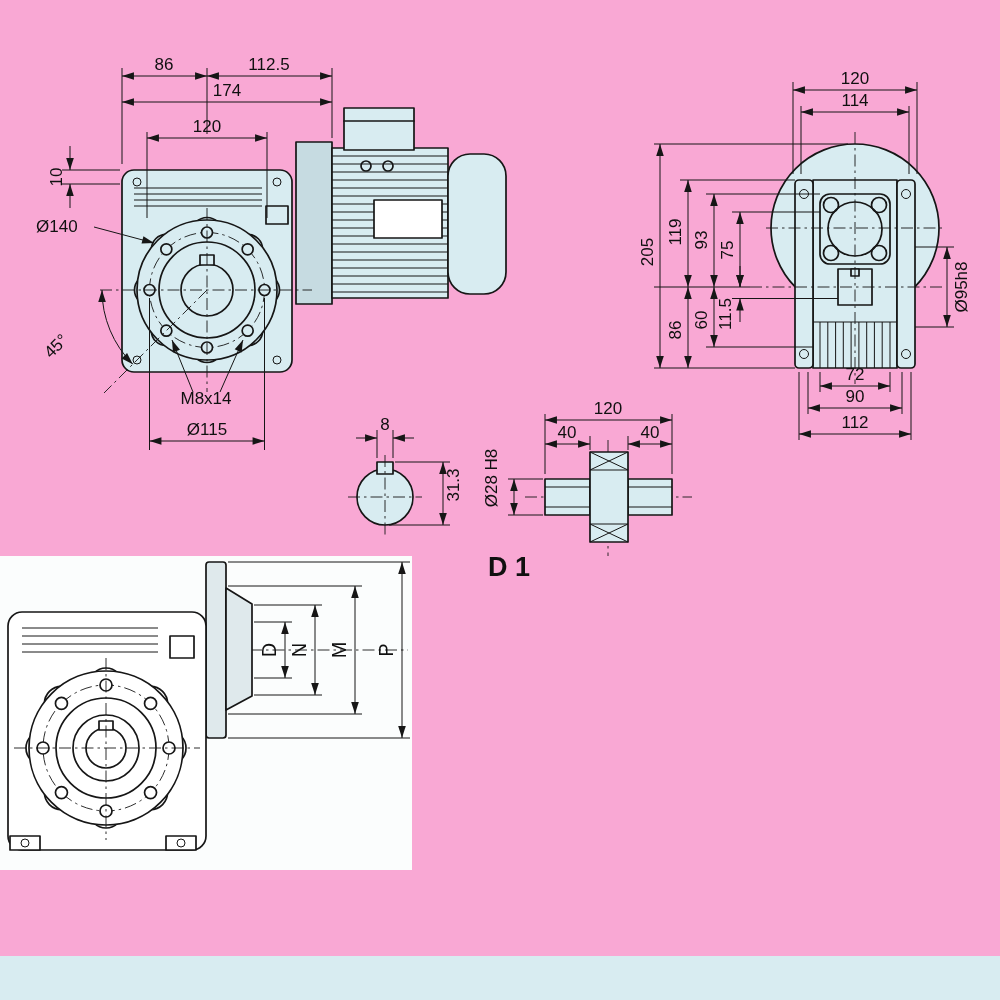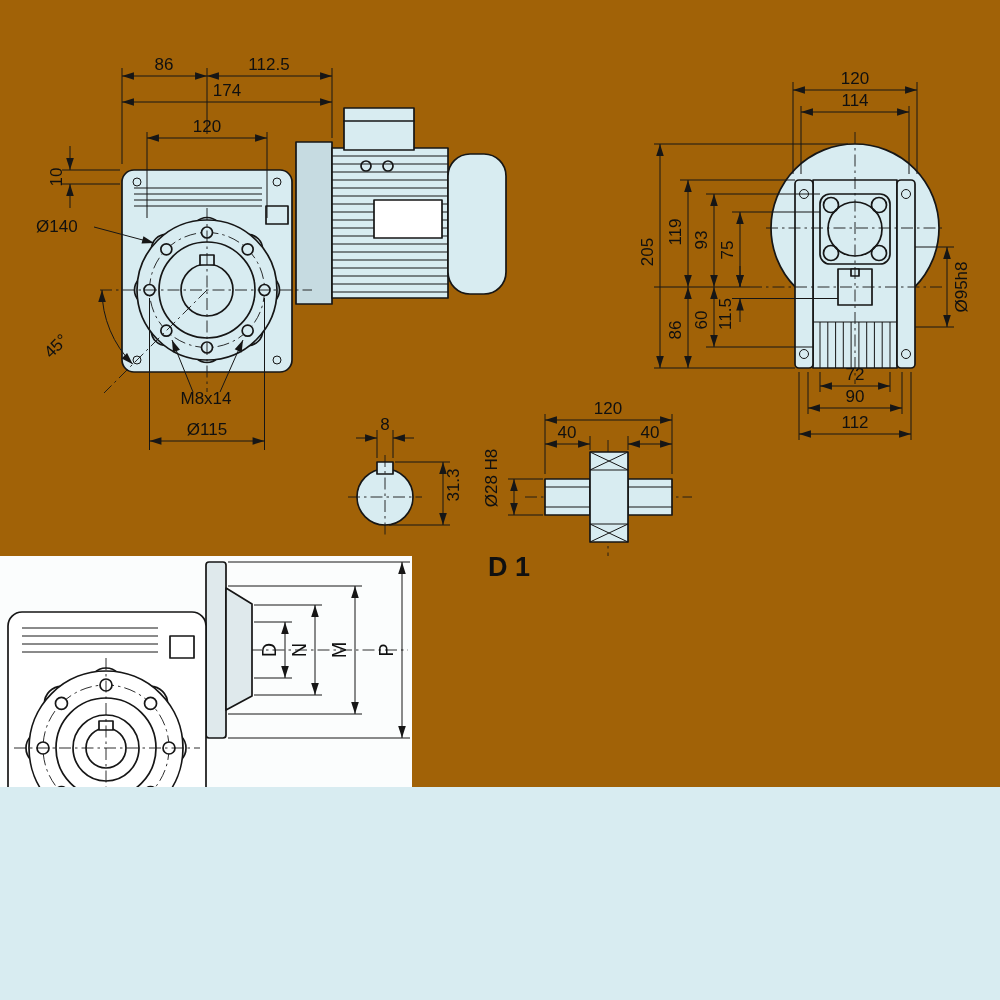--- a/index.html
+++ b/index.html
@@ -1,16 +1,16 @@
 <!DOCTYPE html>
 <html><head>
 <meta charset="utf-8">
 <style>
   html,body{margin:0;padding:0;background:#d8ecf1}
-  .canvas{width:1000px;height:787px;background:#a16207;position:relative;overflow:hidden;
+  .canvas{width:1000px;height:956px;background:#f9a8d4;position:relative;overflow:hidden;
           font-family:"Liberation Sans","DejaVu Sans",sans-serif}
   svg{display:block}
   .ln {stroke:#161616;stroke-width:1.7;fill:none;stroke-linejoin:round;stroke-linecap:round}
   .lnf{stroke:#161616;stroke-width:1.7;fill:#d8ecf1;stroke-linejoin:round}
   .lnw{stroke:#161616;stroke-width:1.7;fill:#ffffff;stroke-linejoin:round}
   .lng{stroke:#161616;stroke-width:1.7;fill:#c6dbe1;stroke-linejoin:round}
   .lng2{stroke:#161616;stroke-width:1.7;fill:#dfe9ec;stroke-linejoin:round}
   .thin{stroke:#161616;stroke-width:1;fill:none}
   .cl{stroke:#161616;stroke-width:.9;fill:none;stroke-dasharray:12 4 2.5 4}
   text.dim{font-size:17px;fill:#101010}

